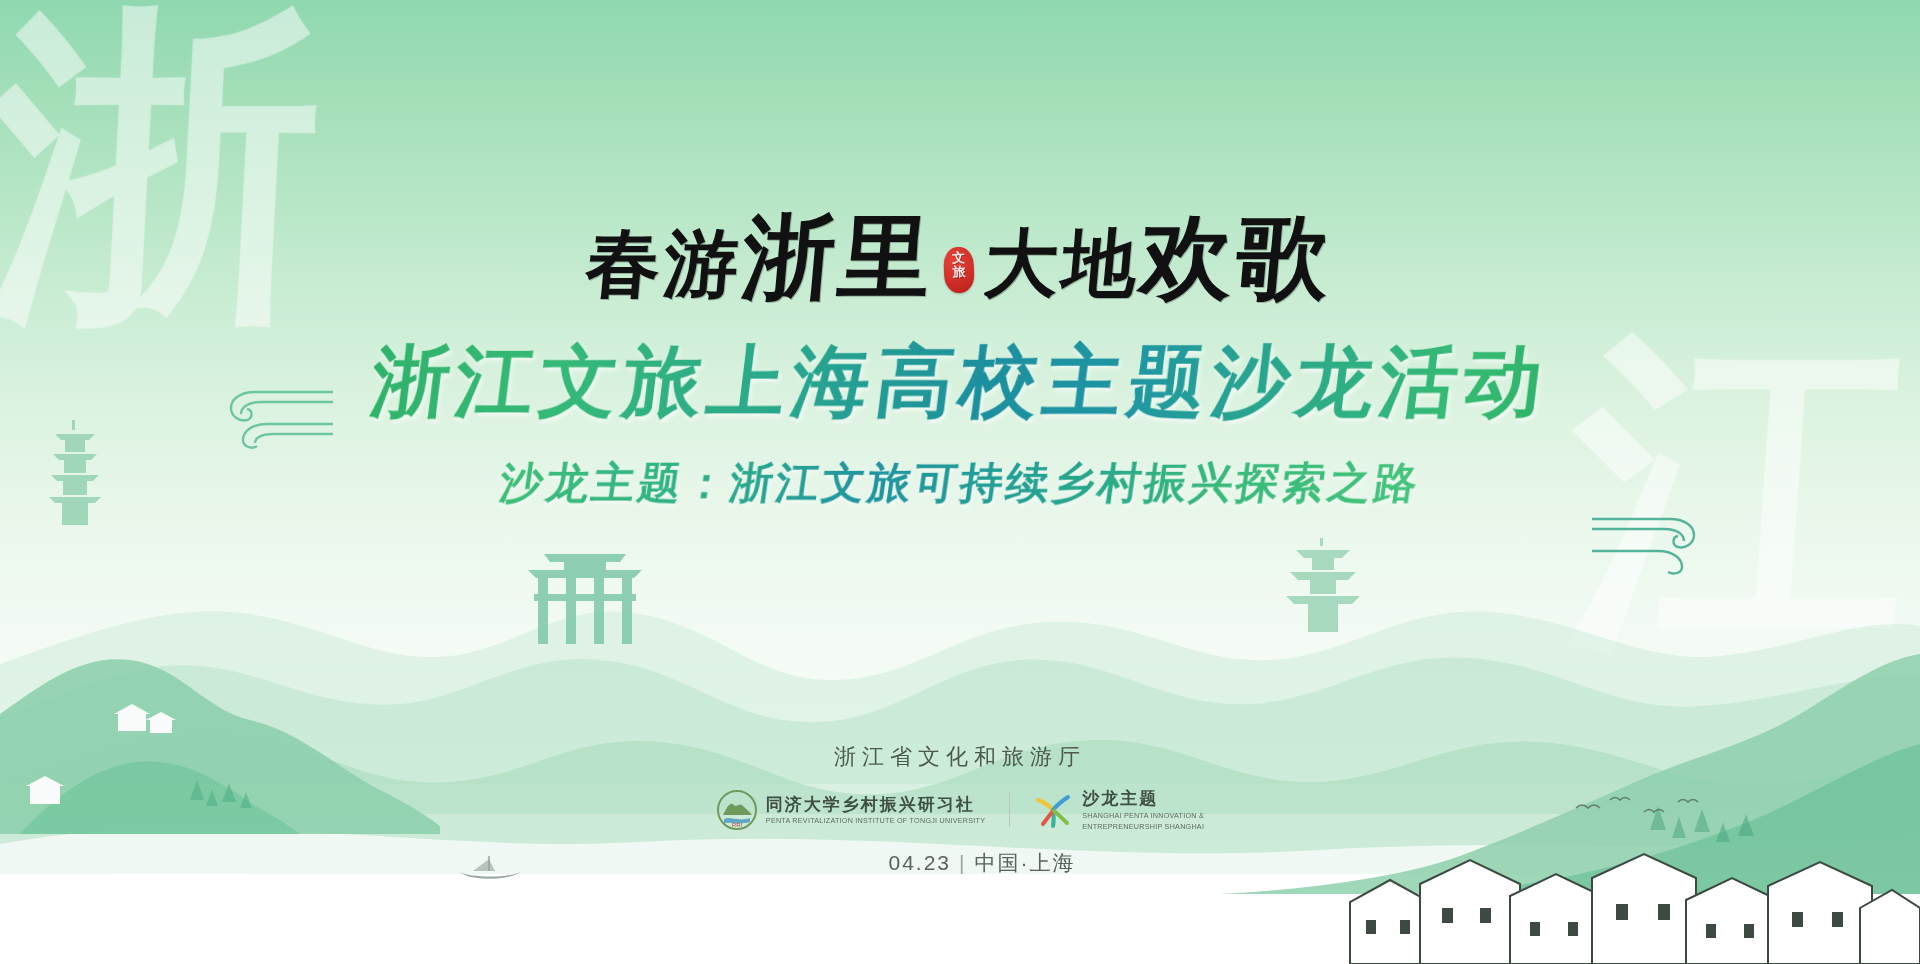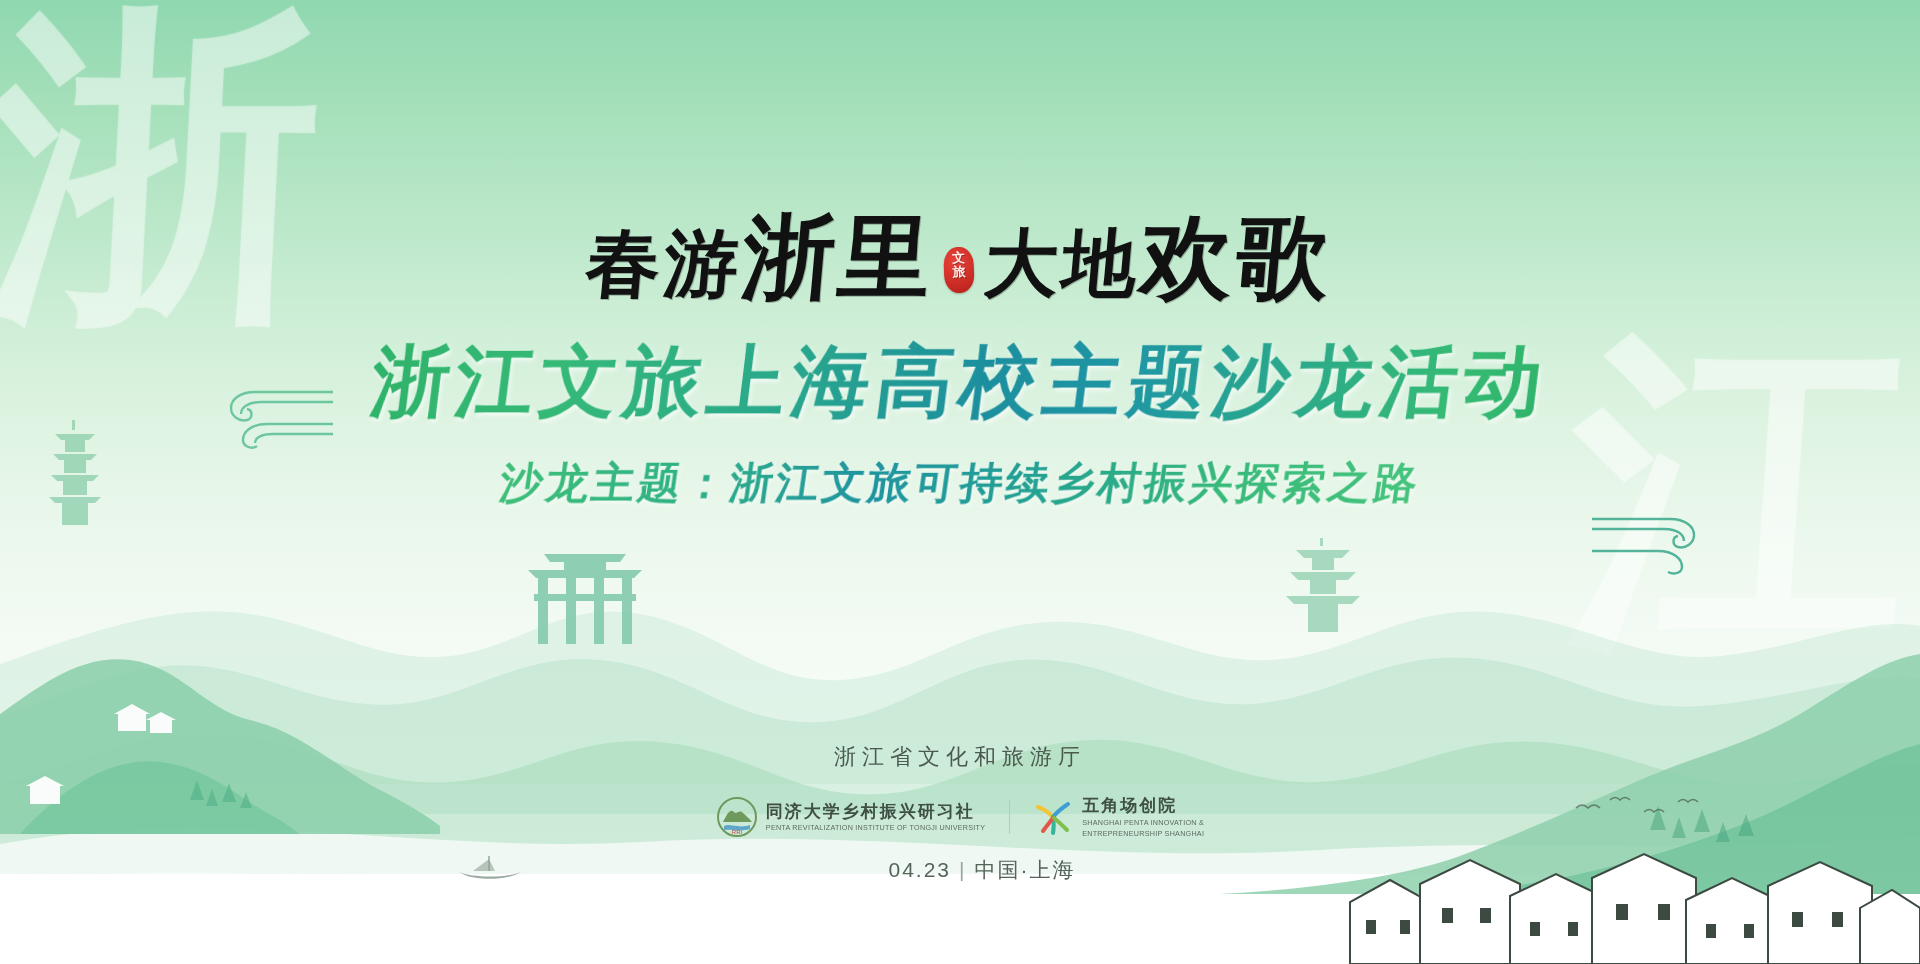--- a/index.html
+++ b/index.html
@@ -89,21 +89,21 @@
   .deco-l{left:205px;top:380px;}
   .deco-r{right:200px;top:505px;}
 
   
   .footer{position:absolute;left:0;right:0;top:742px;text-align:center;}
   .org{
     font-family:"DejaVu Serif","Liberation Serif",serif;
     font-size:22px;color:#4b5a4f;letter-spacing:6px;font-weight:400;
   }
   .logos{
-    margin-top:24px;display:flex;align-items:center;justify-content:center;gap:0;
+    margin-top:17px;display:flex;align-items:center;justify-content:center;gap:0;
   }
   .logo{display:flex;align-items:center;gap:8px;}
   .logo-mark{flex:0 0 auto;}
   .logo-txt{text-align:left;}
   .logo-cn{
     font-family:"DejaVu Serif","Liberation Serif",serif;
     font-size:17px;color:#3f4f43;letter-spacing:2px;line-height:1.15;font-weight:600;
   }
   .logo-en{
     font-size:7.2px;color:#5d6b60;letter-spacing:.25px;line-height:1.25;
@@ -306,21 +306,21 @@
 
       <div class="logo">
         <svg class="logo-mark" width="40" height="38" viewBox="0 0 40 38">
           <path d="M4,9 C10,11 14,14 18,18" stroke="#f2c438" stroke-width="4" stroke-linecap="round" fill="none"></path>
           <path d="M34,6 C28,10 23,14 19,19" stroke="#3f9fd4" stroke-width="4" stroke-linecap="round" fill="none"></path>
           <path d="M19,19 C20,25 20,30 19,35" stroke="#37b59a" stroke-width="4" stroke-linecap="round" fill="none"></path>
           <path d="M19,20 C15,25 12,29 9,33" stroke="#e2564a" stroke-width="4" stroke-linecap="round" fill="none"></path>
           <path d="M20,20 C25,24 29,28 33,32" stroke="#7fc04a" stroke-width="4" stroke-linecap="round" fill="none"></path>
         </svg>
         <div class="logo-txt">
-          <div class="logo-cn">五角场创院</div>
+          <div class="logo-cn">沙龙主题</div>
           <div class="logo-en">SHANGHAI PENTA INNOVATION &amp;</div>
           <div class="logo-en">ENTREPRENEURSHIP SHANGHAI</div>
         </div>
       </div>
 
     </div>
 
     <div class="date">
       <span>04.23</span><span class="sep">|</span><span>中国·上海</span>
     </div>

